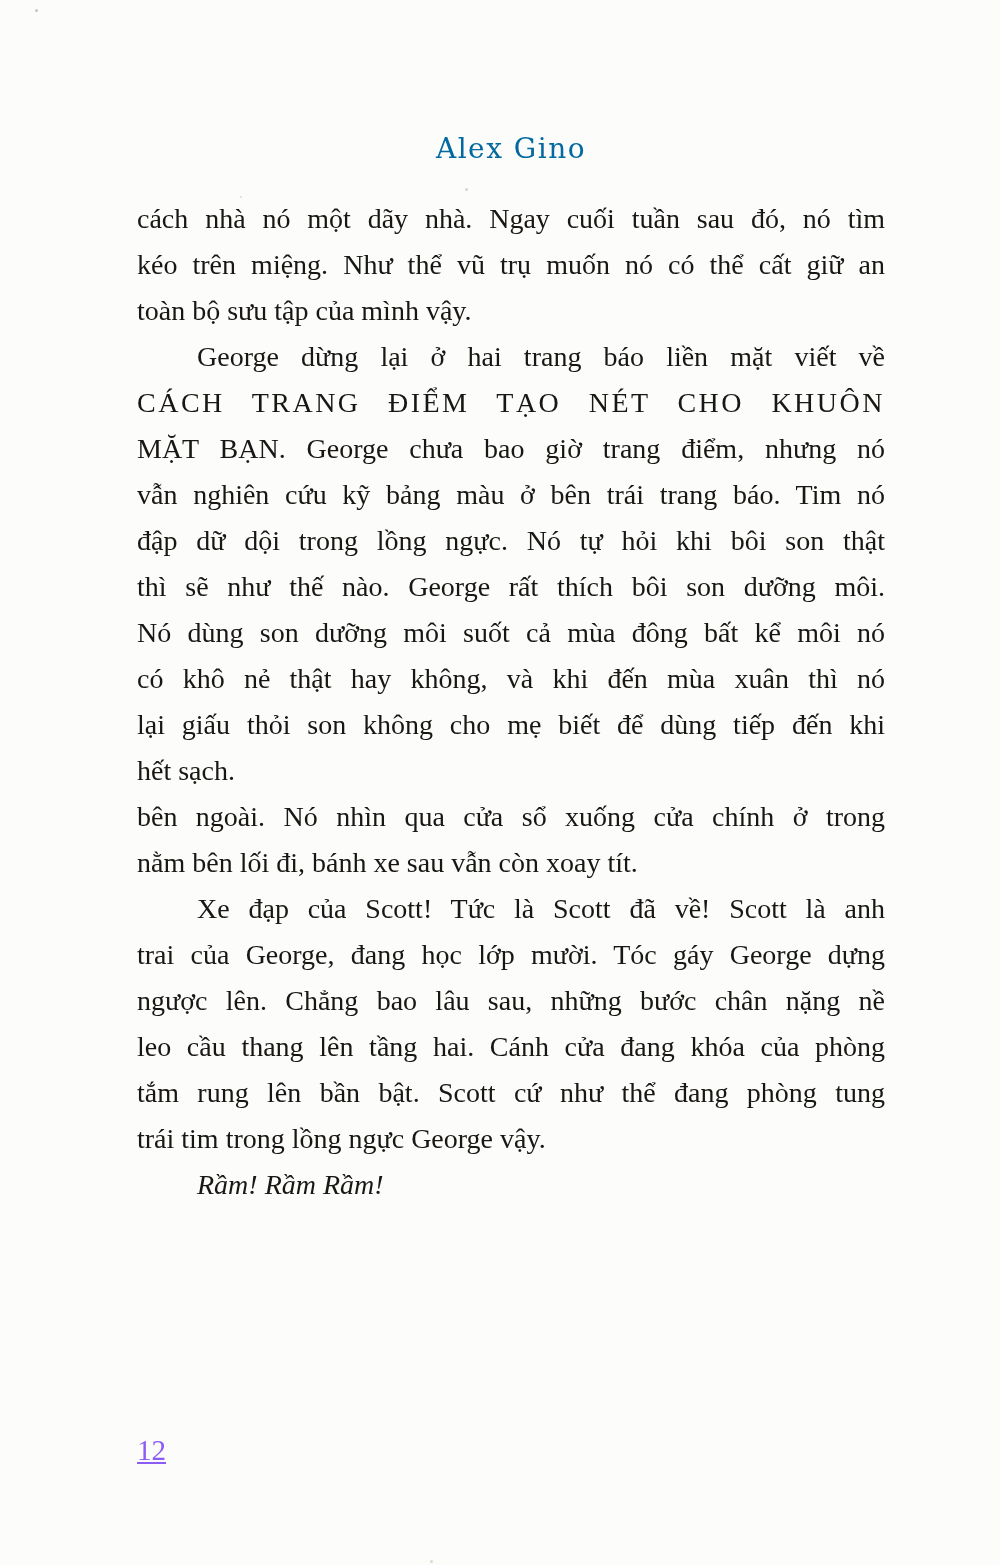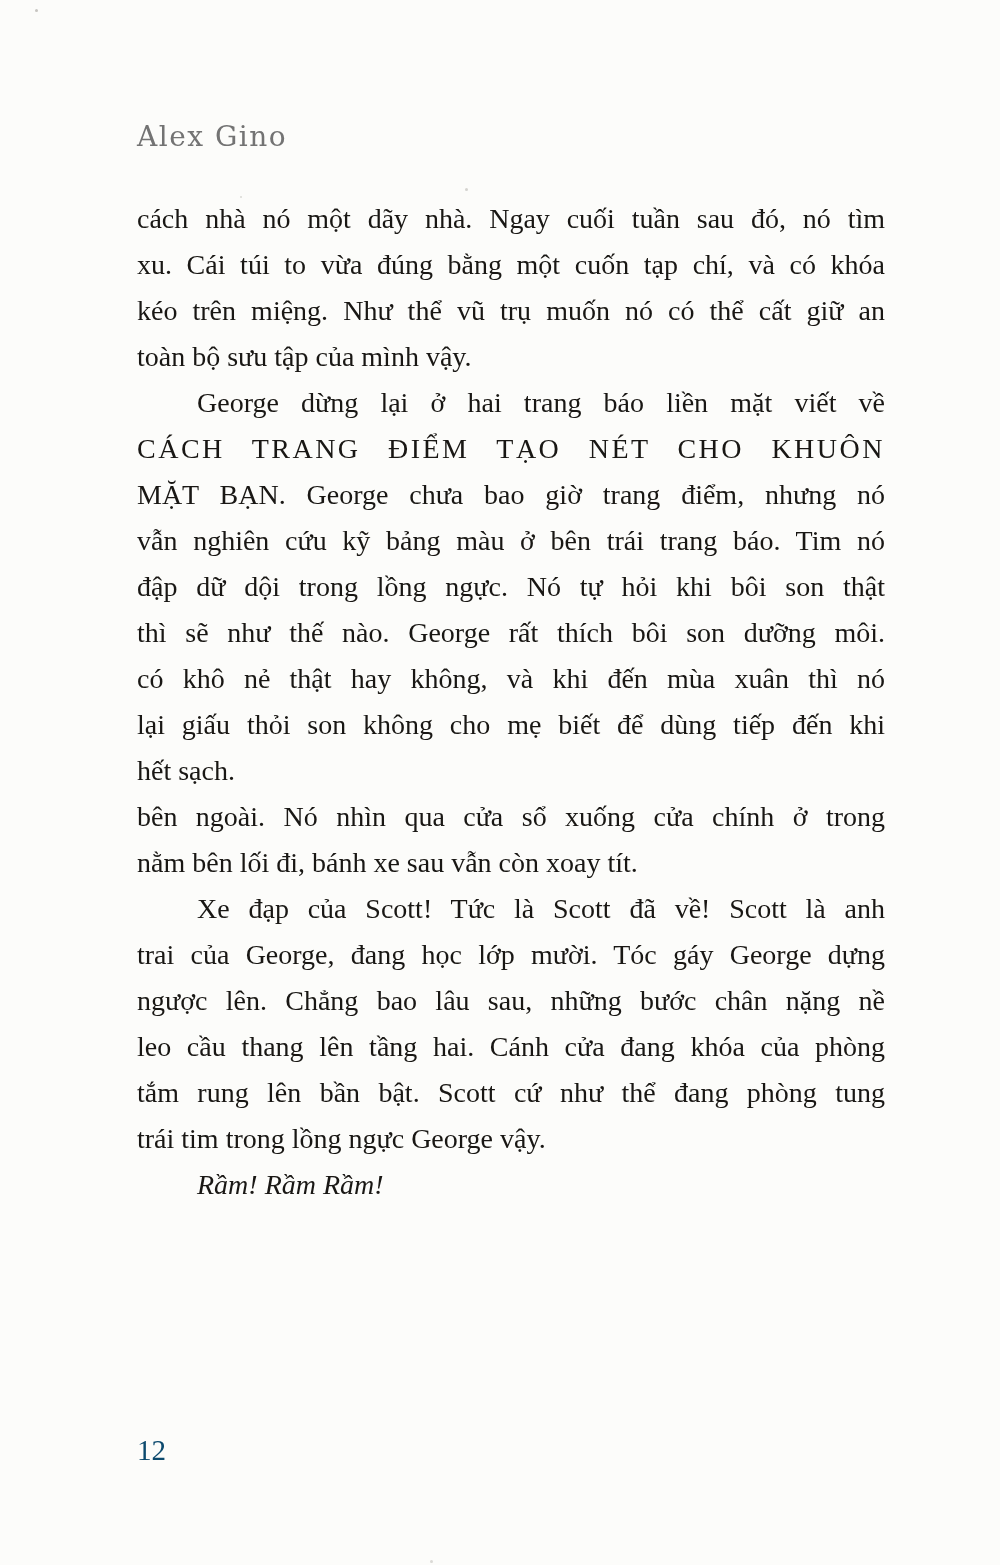--- a/index.html
+++ b/index.html
@@ -15,25 +15,26 @@
     color: #191714;
     overflow: hidden;
   }
   .page {
     position: absolute;
     inset: 0;
   }
   .author-header {
     position: absolute;
     left: 137px;
-    top: 120px;
+    top: 132px;
     width: 748px;
+    text-align: center;
     font-size: 28px;
     letter-spacing: 1.5px;
-    color: #737373;
+    color: #0369a1;
     font-family: "DejaVu Serif", "Liberation Serif", serif;
   }
   .body-text {
     position: absolute;
     left: 137px;
     top: 196px;
     width: 748px;
     font-size: 28px;
     line-height: 46px;
   }
@@ -57,21 +58,22 @@
     letter-spacing: 2.5px;
   }
   .line.italic {
     font-style: italic;
   }
   .page-number {
     position: absolute;
     left: 137px;
     top: 1434px;
     font-size: 29px;
-    color: #0c4a6e;
+    color: #8b5cf6;
+    text-decoration: underline;
   }
   .speck {
     position: absolute;
     border-radius: 50%;
     background: #b9b7b2;
   }
   .speck.s1 { left: 35px;  top: 9px;    width: 3px; height: 3px; opacity: .8; }
   .speck.s2 { left: 465px; top: 188px;  width: 3px; height: 3px; opacity: .6; }
   .speck.s3 { left: 240px; top: 196px;  width: 2px; height: 2px; opacity: .5; }
   .speck.s4 { left: 430px; top: 1560px; width: 3px; height: 3px; opacity: .5; }
@@ -85,32 +87,32 @@
   <div class="speck s2"></div>
   <div class="speck s3"></div>
   <div class="speck s4"></div>
 
   <div class="author-header">Alex Gino</div>
 
   <div class="body-text">
 
     <div>
       <div class="line j">cách nhà nó một dãy nhà. Ngay cuối tuần sau đó, nó tìm</div>
-      <div class="line j">xu. Cái túi to vừa đúng bằng một cuốn tạp chí, và có khóa</div>
       <div class="line j">kéo trên miệng. Như thể vũ trụ muốn nó có thể cất giữ an</div>
       <div class="line last">toàn bộ sưu tập của mình vậy.</div>
     </div>
 
     <div>
       <div class="line j indent">George dừng lại ở hai trang báo liền mặt viết về</div>
       <div class="line j caps">CÁCH TRANG ĐIỂM TẠO NÉT CHO KHUÔN</div>
       <div class="line j">MẶT BẠN. George chưa bao giờ trang điểm, nhưng nó</div>
       <div class="line j">vẫn nghiên cứu kỹ bảng màu ở bên trái trang báo. Tim nó</div>
       <div class="line j">đập dữ dội trong lồng ngực. Nó tự hỏi khi bôi son thật</div>
       <div class="line j">thì sẽ như thế nào. George rất thích bôi son dưỡng môi.</div>
+      <div class="line j">Nó dùng son dưỡng môi suốt cả mùa đông bất kể môi nó</div>
       <div class="line j">có khô nẻ thật hay không, và khi đến mùa xuân thì nó</div>
       <div class="line j">lại giấu thỏi son không cho mẹ biết để dùng tiếp đến khi</div>
       <div class="line last">hết sạch.</div>
     </div>
 
     <div>
       <div class="line j">bên ngoài. Nó nhìn qua cửa sổ xuống cửa chính ở trong</div>
       <div class="line last">nằm bên lối đi, bánh xe sau vẫn còn xoay tít.</div>
     </div>
 

